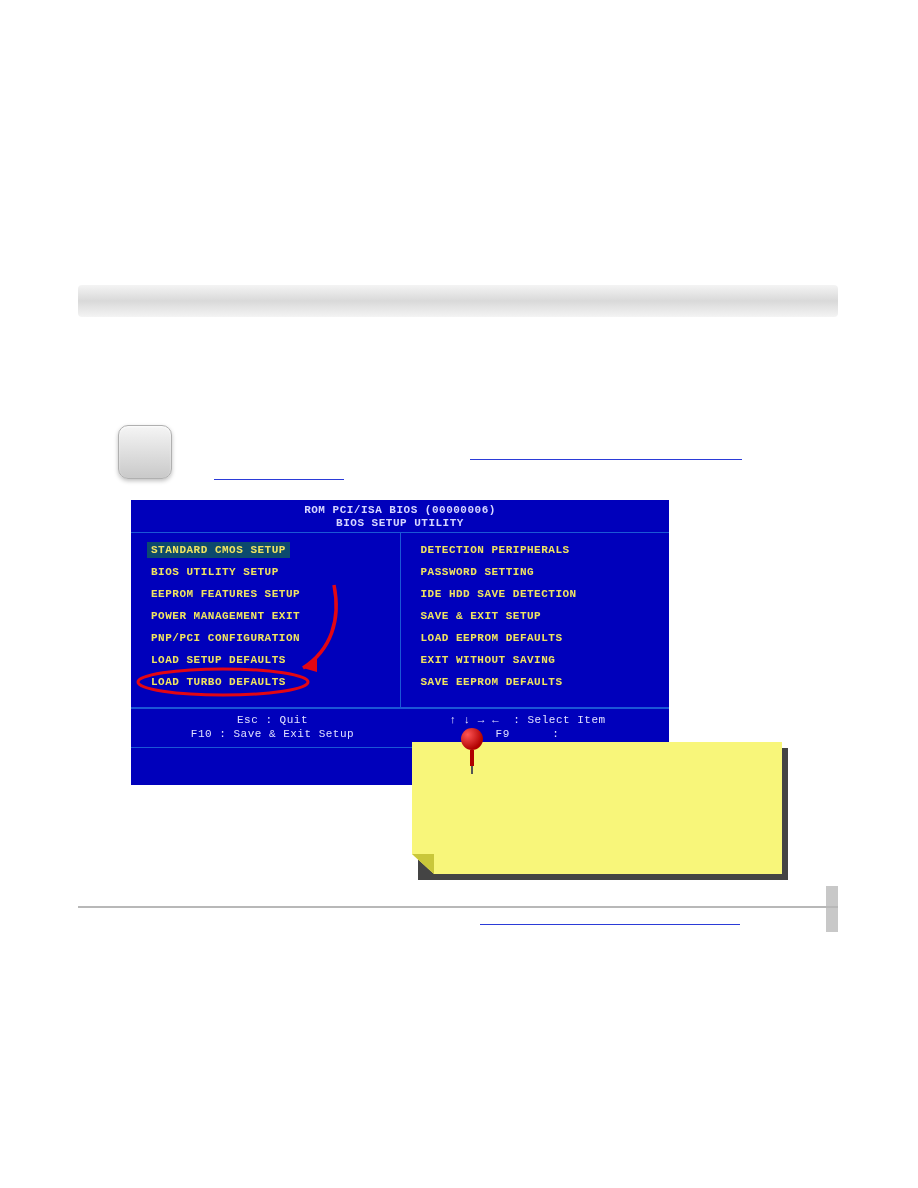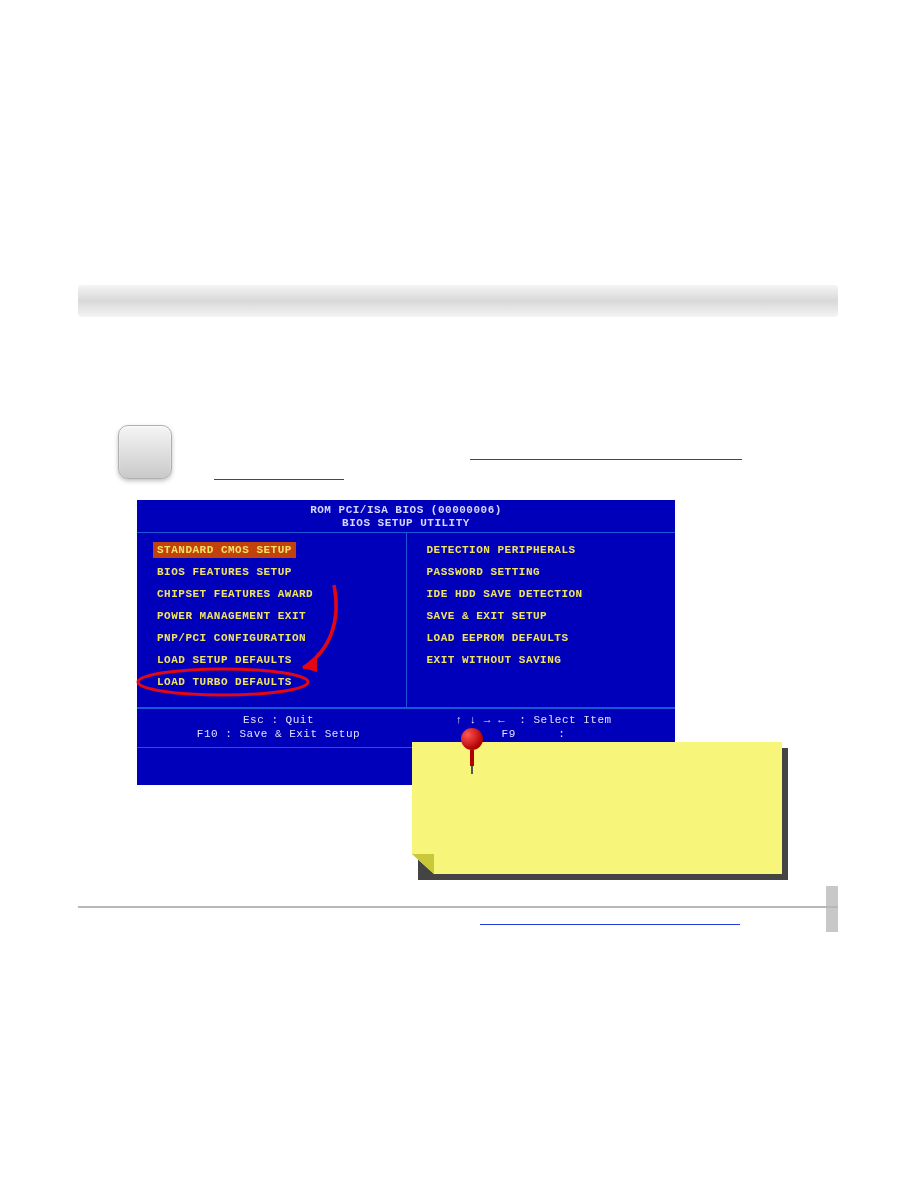--- a/index.html
+++ b/index.html
@@ -46,21 +46,21 @@
     font-style: italic;
     letter-spacing: 4px;
     pointer-events: none;
     white-space: nowrap;
     z-index: 0;
   }
 
   
   .bios {
     position: absolute;
-    top: 500px; left: 137px; width: 538px;
+    top: 500px; left: 131px; width: 538px;
     background: #0000bb;
     font-family: 'Courier New', monospace;
     font-size: 11px;
     color: #ffffff;
     letter-spacing: 0.5px;
     z-index: 2;
   }
   .bios-header {
     text-align: center;
     padding: 4px 0 2px 0;
@@ -79,21 +79,21 @@
     padding: 6px 16px 6px 20px;
   }
   .bios-col + .bios-col { border-left: 1px solid #1b57d6; }
   .bios-item {
     padding: 5px 0;
     color: #f0e460;
     font-weight: bold;
     white-space: nowrap;
   }
   .bios-item.selected {
-    background: #c2410c;
+    background: #0c4a6e;
     color: #f0e460;
     display: inline-block;
     padding: 2px 4px;
     margin: 3px -4px;
   }
   .bios-keys {
     border-top: 1px solid #1b57d6;
     display: flex;
     padding: 4px 14px 6px 14px;
     color: #e0e0ff;
@@ -180,34 +180,35 @@
 <div class="link-underline-2"></div>
 
 <div class="bios">
   <div class="bios-header">
     <div>ROM PCI/ISA BIOS (00000006)</div>
     <div>BIOS SETUP UTILITY</div>
   </div>
   <div class="bios-body">
     <div class="bios-col">
       <div><span class="bios-item selected">STANDARD CMOS SETUP</span></div>
-      <div class="bios-item">BIOS FEATURES SETUP</div>
-      <div class="bios-item">CHIPSET FEATURES AWARD</div>
+      <div class="bios-item">BIOS UTILITY SETUP</div>
+      <div class="bios-item">EEPROM FEATURES SETUP</div>
       <div class="bios-item">POWER MANAGEMENT EXIT</div>
       <div class="bios-item">PNP/PCI CONFIGURATION</div>
       <div class="bios-item">LOAD SETUP DEFAULTS</div>
       <div class="bios-item">LOAD TURBO DEFAULTS</div>
     </div>
     <div class="bios-col">
       <div class="bios-item">DETECTION PERIPHERALS</div>
       <div class="bios-item">PASSWORD SETTING</div>
       <div class="bios-item">IDE HDD SAVE DETECTION</div>
       <div class="bios-item">SAVE &amp; EXIT SETUP</div>
       <div class="bios-item">LOAD EEPROM DEFAULTS</div>
       <div class="bios-item">EXIT WITHOUT SAVING</div>
+      <div class="bios-item">SAVE EEPROM DEFAULTS</div>
     </div>
   </div>
   <div class="bios-keys">
     <div class="kl">Esc : Quit
 F10 : Save &amp; Exit Setup</div>
     <div class="kr">↑ ↓ → ←  : Select Item
 F9      :</div>
   </div>
   <div class="bios-footer"></div>
 </div>

